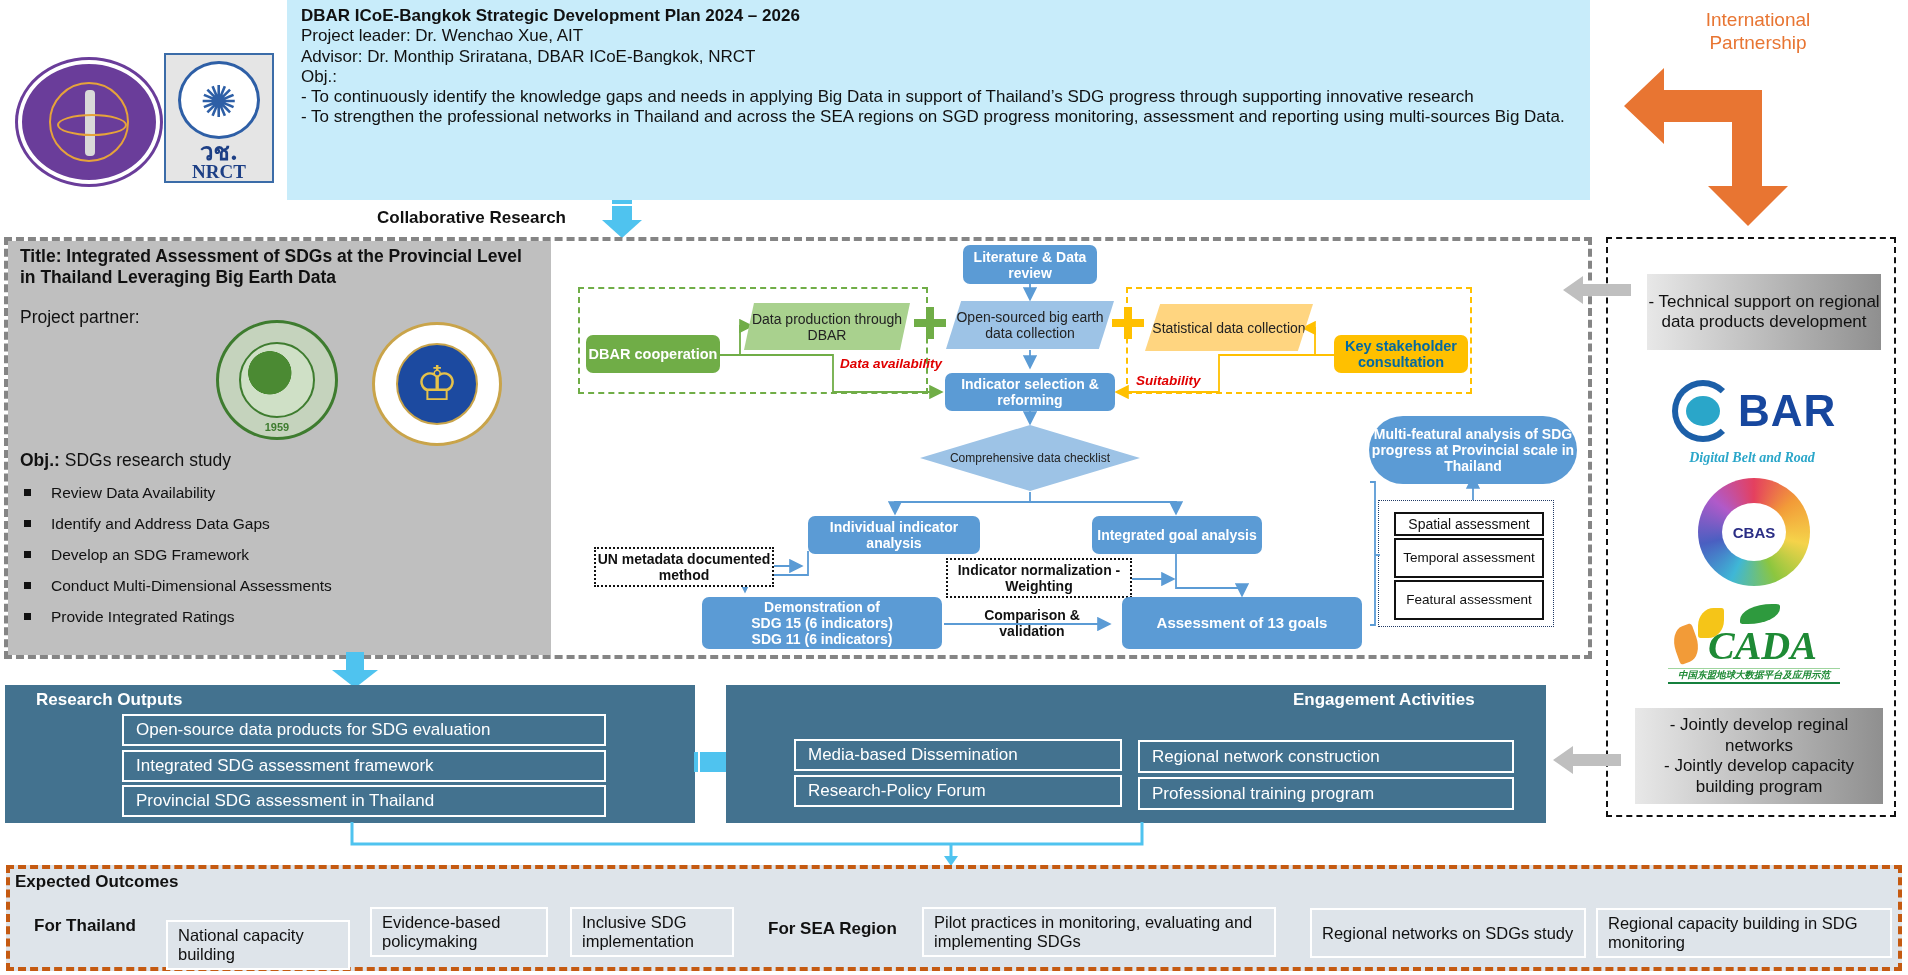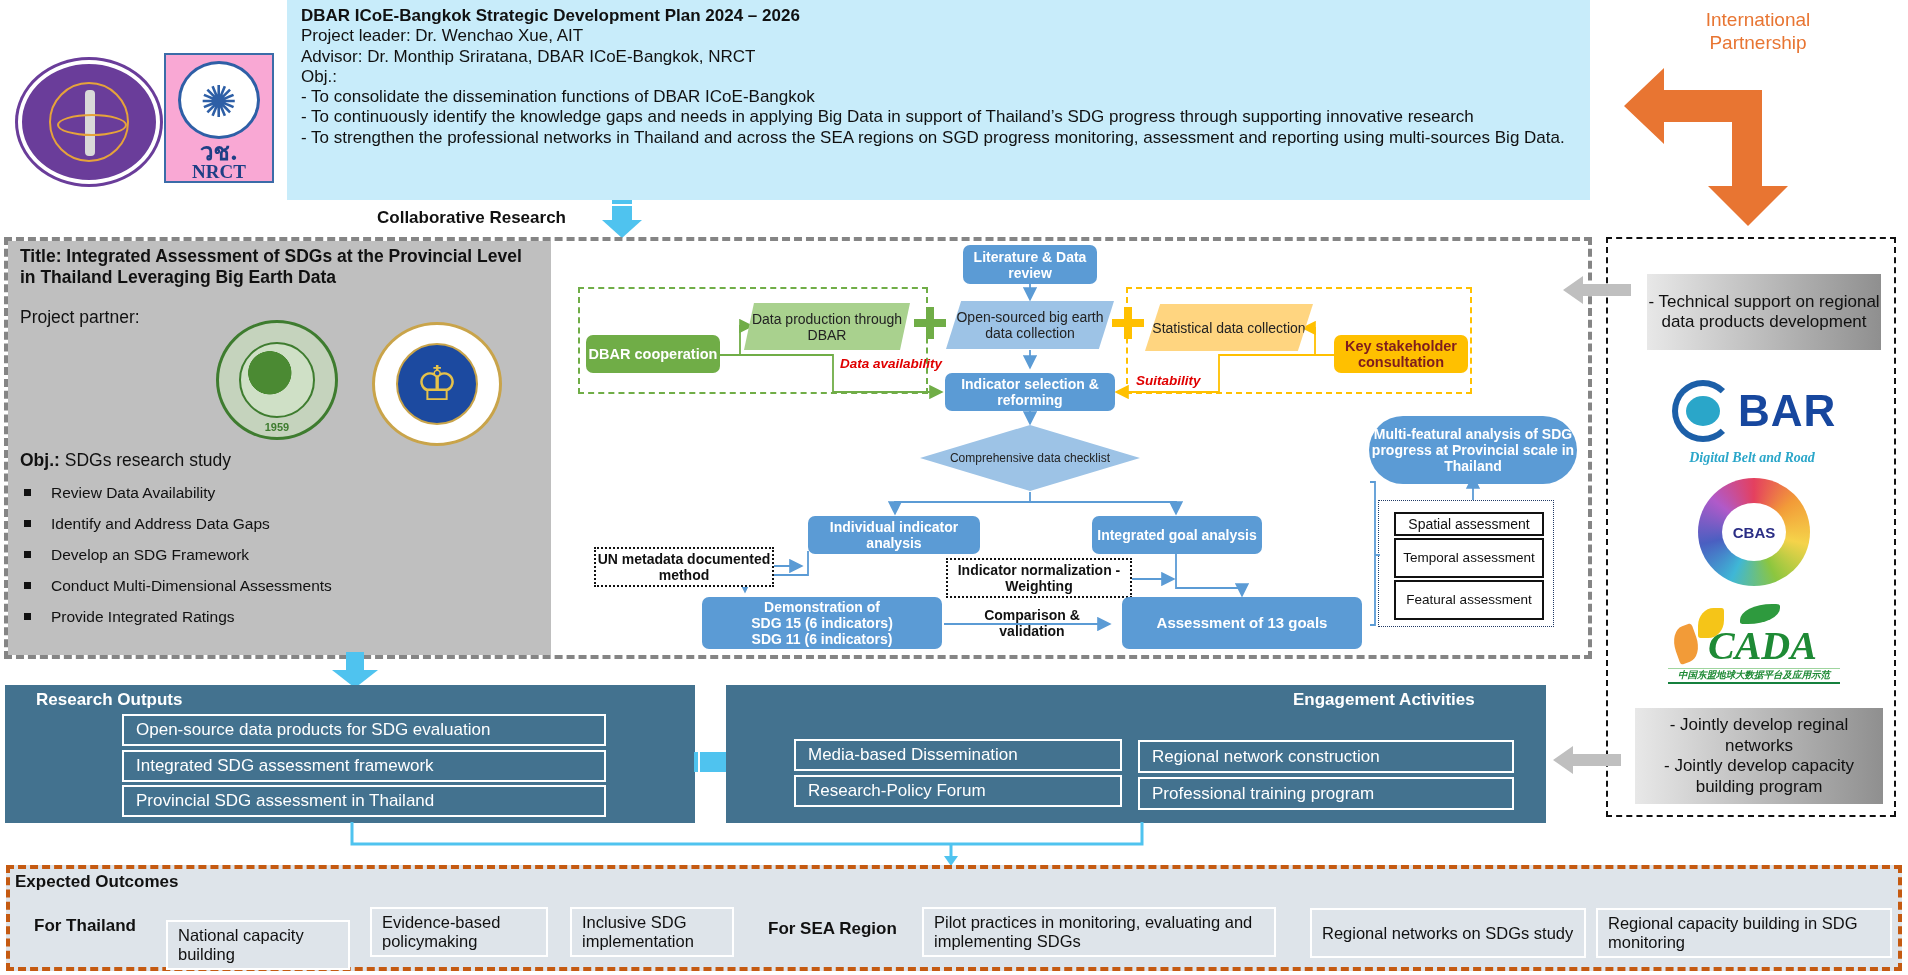--- a/index.html
+++ b/index.html
@@ -6,21 +6,21 @@
   html, body { width: 1908px; height: 975px; background: #ffffff; overflow: hidden; }
   body { position: relative; font-family: "Liberation Sans", sans-serif; color: #111; }
   .abs { position: absolute; }
 
   
   .logo-ministry { left: 18px; top: 60px; width: 142px; height: 124px; border-radius: 50%;
     background: #6a3d9a; border: 4px solid #fff; box-shadow: 0 0 0 3px #6a3d9a; display:flex; align-items:center; justify-content:center; }
   .logo-ministry .inner { width: 80px; height: 80px; border-radius: 50%; border: 2px solid #e6a33a; position: relative; }
   .logo-ministry .inner::before { content: ""; position: absolute; left: 34px; top: 6px; width: 10px; height: 66px; background: #d9d9d9; border-radius: 4px; }
   .logo-ministry .inner::after { content: ""; position: absolute; left: 6px; top: 30px; width: 66px; height: 18px; border: 2px solid #e6a33a; border-radius: 50%; }
-  .logo-nrct { left: 164px; top: 53px; width: 110px; height: 130px; background: #f9a8d4; border: 2px solid #3b6ca8; display:flex; flex-direction:column; align-items:center; }
+  .logo-nrct { left: 164px; top: 53px; width: 110px; height: 130px; background: #e5e5e5; border: 2px solid #3b6ca8; display:flex; flex-direction:column; align-items:center; }
   .logo-nrct .seal { margin-top: 6px; width: 82px; height: 82px; border-radius: 50%; background: #fff; border: 3px solid #2e5fa6; position: relative; }
   .logo-nrct .seal::after { content: "✺"; position: absolute; left: 0; right: 0; top: 12px; text-align: center; font-size: 44px; color: #2e5fa6; font-family: "DejaVu Sans", sans-serif; }
   .logo-nrct .th { font-family: "DejaVu Serif", serif; font-size: 24px; font-weight: bold; color: #1d3f85; line-height: 22px; margin-top: 2px; }
   .logo-nrct .en { font-family: "Liberation Serif", serif; font-size: 19px; font-weight: bold; color: #1d3f85; line-height: 18px; }
 
   .header-box { left: 287px; top: 0; width: 1303px; height: 200px; background: #c8ecfa; padding: 6px 14px; font-family: "Liberation Sans", sans-serif; font-size: 17px; line-height: 20.3px; }
   .header-box .t { font-weight: bold; }
 
   .intl-label { left: 1668px; top: 8px; width: 180px; text-align: center; color: #e87532; font-weight: normal; font-size: 19px; line-height: 23px; }
 
@@ -40,21 +40,21 @@
   .lp-obj { left: 20px; top: 450px; font-size: 17.5px; }
   .lp-obj b { font-weight: bold; }
   .lp-list { left: 20px; top: 477px; width: 500px; list-style: none; }
   .lp-list li { font-size: 15.5px; line-height: 31px; display: flex; align-items: center; }
   .lp-list li .sq { width: 7px; height: 7px; background: #111; margin-right: 20px; margin-left: 4px; }
 
   
   .fc { position: absolute; font-family: "Liberation Sans", sans-serif; font-weight: bold; text-align: center; display: flex; align-items: center; justify-content: center; line-height: 16px; }
   .blue-box { background: #5b9bd5; color: #fff; border-radius: 7px; font-size: 14px; }
   .green-box { background: #70ad47; color: #fff; border-radius: 7px; font-size: 14.5px; }
-  .yellow-box { background: #ffc000; color: #7f1d1d; border-radius: 7px; font-size: 14.5px; }
+  .yellow-box { background: #ffc000; color: #0369a1; border-radius: 7px; font-size: 14.5px; }
   .para-green { background: #a9d18e; color: #222; font-weight: normal; font-size: 14px; clip-path: polygon(6% 0, 100% 0, 94% 100%, 0 100%); }
   .para-blue { background: #9dc3e6; color: #222; font-weight: normal; font-size: 14px; clip-path: polygon(9% 0, 100% 0, 91% 100%, 0 100%); }
   .para-yellow { background: #ffd580; color: #222; font-weight: normal; font-size: 14px; clip-path: polygon(9% 0, 100% 0, 91% 100%, 0 100%); }
   .diamond { background: #9dc3e6; color: #222; font-weight: normal; font-size: 12px; clip-path: polygon(50% 0, 100% 50%, 50% 100%, 0 50%); }
   .dotted-box { background: #fff; border: 2.5px dotted #111; color: #111; font-size: 14px; }
   .outline-box { background: #fff; border: 2.5px solid #111; color: #111; font-weight: normal; font-size: 13.5px; }
   .pill { background: #5b9bd5; color: #fff; border-radius: 34px; font-size: 14px; }
   .red-italic { color: #e00000; font-style: italic; font-weight: bold; font-size: 13.5px; position: absolute; line-height: 16px; }
   .plain-label { position: absolute; font-weight: bold; font-size: 14px; text-align: center; line-height: 16px; }
 
@@ -110,21 +110,20 @@
   <div class="seal"></div>
   <div class="th">วช.</div>
   <div class="en">NRCT</div>
 </div>
 
 <div class="abs header-box">
   <div class="t">DBAR ICoE-Bangkok Strategic Development Plan 2024 – 2026</div>
   <div>Project leader: Dr. Wenchao Xue, AIT</div>
   <div>Advisor: Dr. Monthip Sriratana, DBAR ICoE-Bangkok, NRCT</div>
   <div>Obj.:</div>
-  <div>- To consolidate the dissemination functions of DBAR ICoE-Bangkok</div>
   <div>- To continuously identify the knowledge gaps and needs in applying Big Data in support of Thailand’s SDG progress through supporting innovative research</div>
   <div>- To strengthen the professional networks in Thailand and across the SEA regions on SGD progress monitoring, assessment and reporting using multi-sources Big Data.</div>
 </div>
 
 <div class="abs intl-label">
   <div>International</div>
   <div>Partnership</div>
 </div>
 
 <svg class="abs big-orange-arrow" width="180" height="160" viewBox="0 0 180 160">

